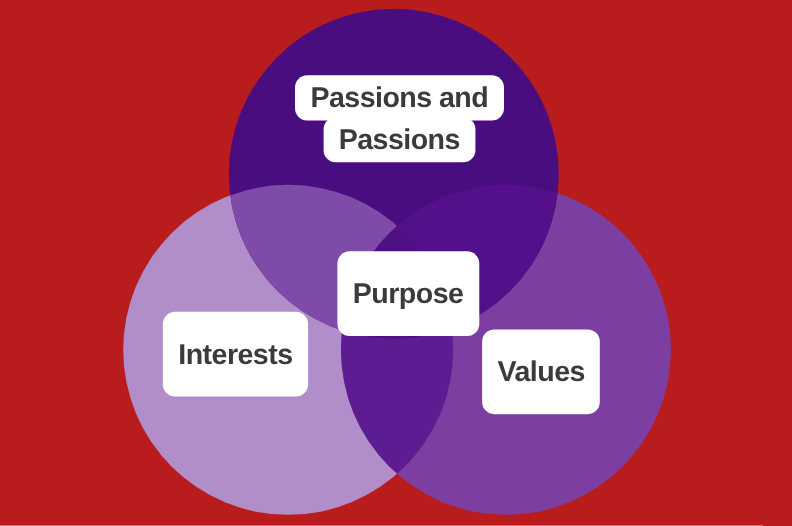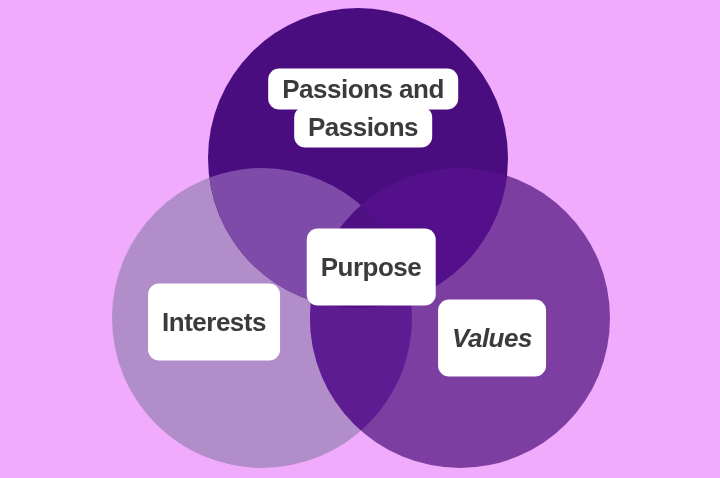--- a/index.html
+++ b/index.html
@@ -5,21 +5,21 @@
   html, body {
     margin: 0;
     padding: 0;
     background: #ffffff;
     font-family: "Liberation Sans", sans-serif;
   }
   .canvas {
     position: relative;
     width: 720px;
     height: 478px;
-    background: #f0abfc;
+    background: #b91c1c;
     overflow: hidden;
   }
   .venn-svg {
     position: absolute;
     left: 0;
     top: 0;
     width: 720px;
     height: 478px;
     display: block;
   }
@@ -100,15 +100,15 @@
 
   <div class="chip-stack" style="left:363px; top:108px;">
     <div class="chip">Passions and</div>
     <div class="chip">Passions</div>
   </div>
 
   <div class="chip-single" style="left:371px; top:267px;">Purpose</div>
 
   <div class="chip-single" style="left:214px; top:322px;">Interests</div>
 
-  <div class="chip-single" style="left:492px; top:338px;font-style:italic;">Values</div>
+  <div class="chip-single" style="left:492px; top:338px;">Values</div>
 
 </div>
 
 </body></html>

